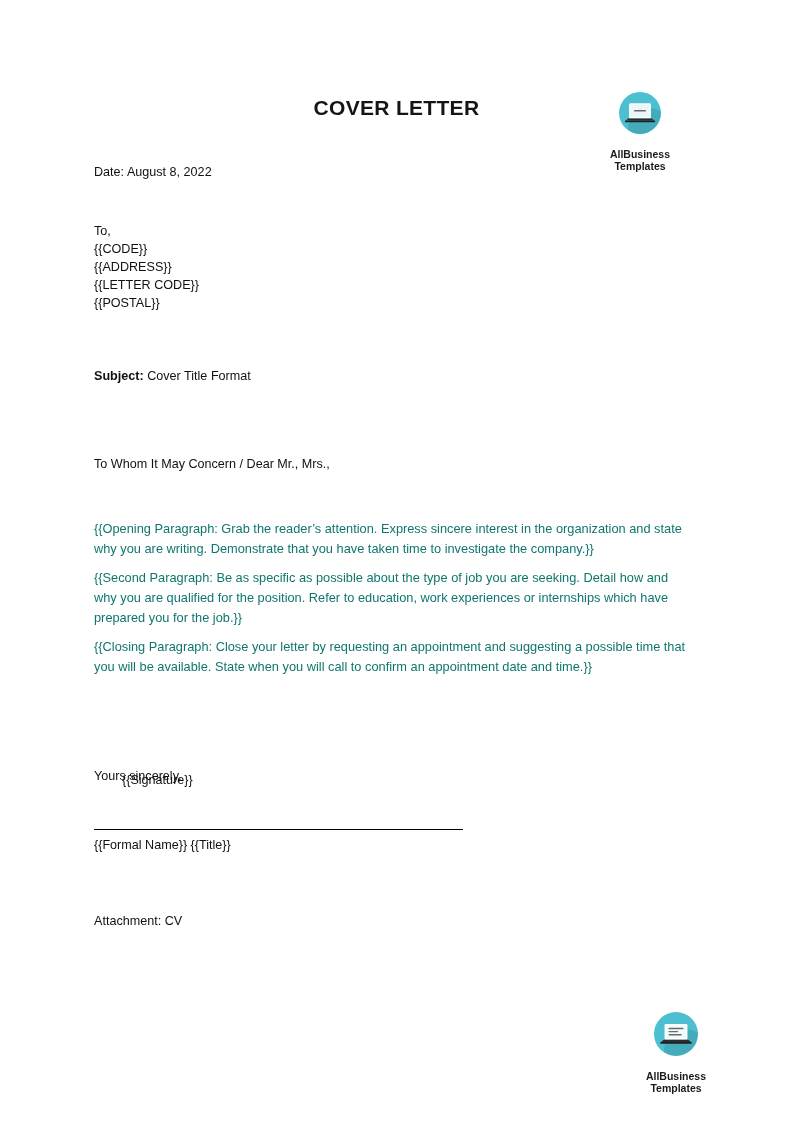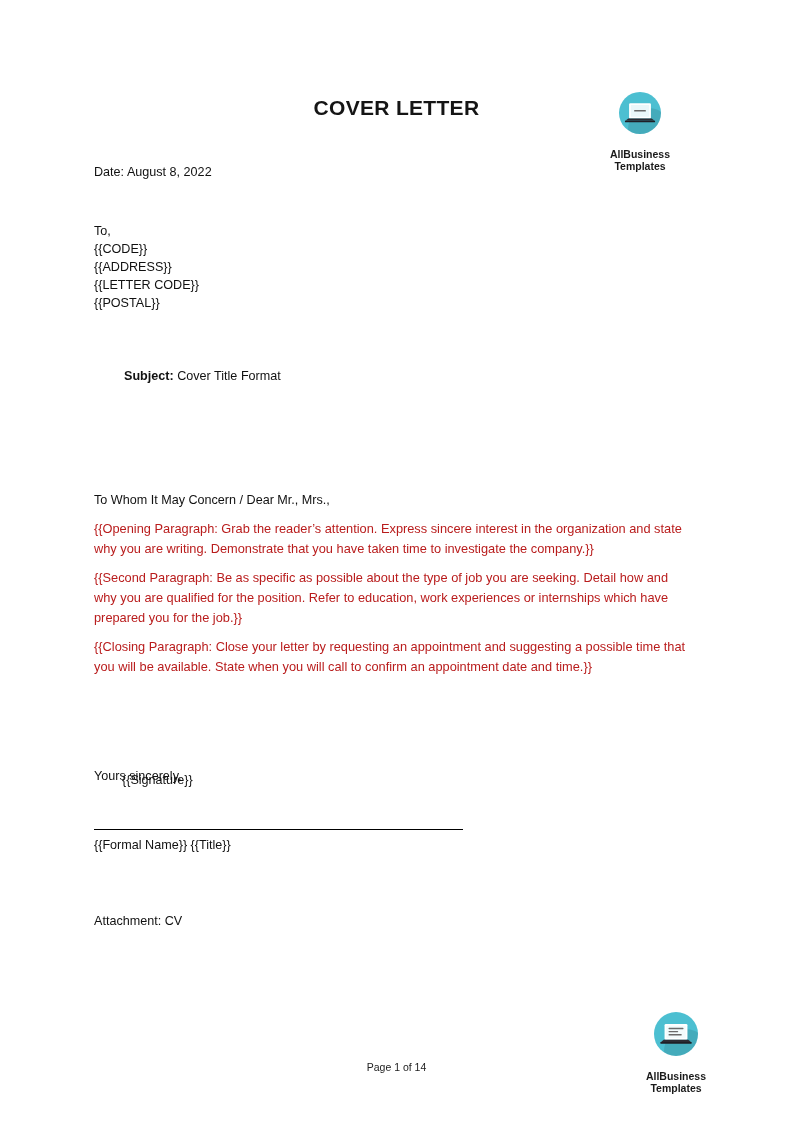--- a/index.html
+++ b/index.html
@@ -81,30 +81,30 @@
   .body-text {
     position: absolute;
     left: 94px;
     font-size: 12.6px;
     color: #111111;
     line-height: 1.55;
   }
   .date-line    { top: 163px; }
   .address-blk  { top: 222px; line-height: 1.43; }
   .subject-line { top: 367px; font-size: 12.6px; }
-  .subject-line b { font-weight: bold; margin-left: 30px; }
-  .salutation   { top: 455px; margin-top: 36px; }
+  .subject-line b { font-weight: bold; }
+  .salutation   { top: 455px; }
 
   .para {
     position: absolute;
     left: 94px;
     width: 592px;
     font-size: 12.8px;
     line-height: 1.56;
-    color: #b91c1c;
+    color: #0f766e;
     text-align: left;
   }
   .para-1 { top: 519px; }
   .para-2 { top: 568px; }
   .para-3 { top: 637px; }
 
   .closing   { top: 719px; margin-top: 48px; }
   .signature { top: 771px; margin-left: 28px; }
 
   .rule {
@@ -176,21 +176,20 @@
 
   <div class="body-text closing">Yours sincerely,</div>
   <div class="body-text signature">{{Signature}}</div>
 
   <div class="rule"></div>
 
   <div class="body-text name-title">{{Formal Name}} {{Title}}</div>
 
   <div class="body-text attachment">Attachment: CV</div>
 
-  <div class="footer-page">Page 1 of 14</div>
 
   <div class="logo logo-bottom">
     <div class="logo-badge">
       <div class="shade"></div>
       <svg viewBox="0 0 100 100" aria-hidden="true">
         <rect x="24" y="27" width="52" height="36" rx="3" ry="3" fill="#ffffff"></rect>
         <rect x="28" y="31" width="44" height="28" rx="1.5" ry="1.5" fill="#f2fbfc"></rect>
         <rect x="33" y="36" width="34" height="3.2" rx="1.1" fill="#6a6a6a"></rect>
         <rect x="33" y="43" width="22" height="3.2" rx="1.1" fill="#6a6a6a"></rect>
         <rect x="33" y="50" width="30" height="3.2" rx="1.1" fill="#6a6a6a"></rect>

